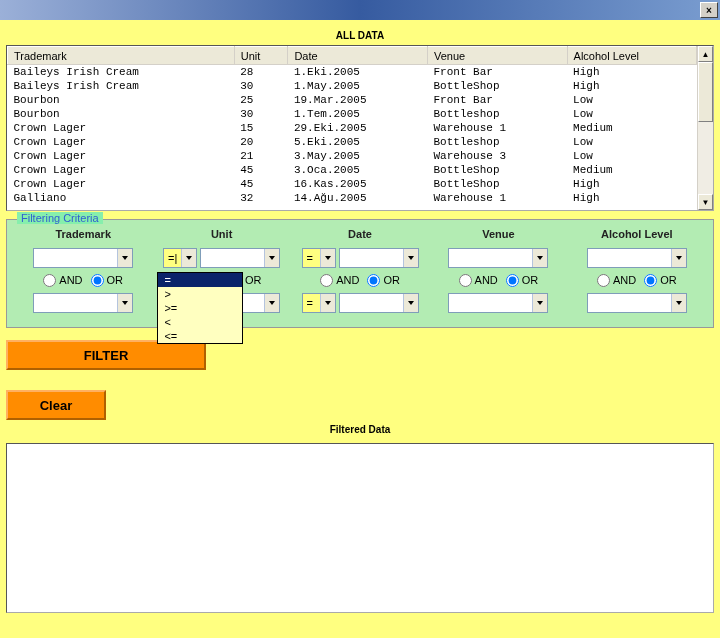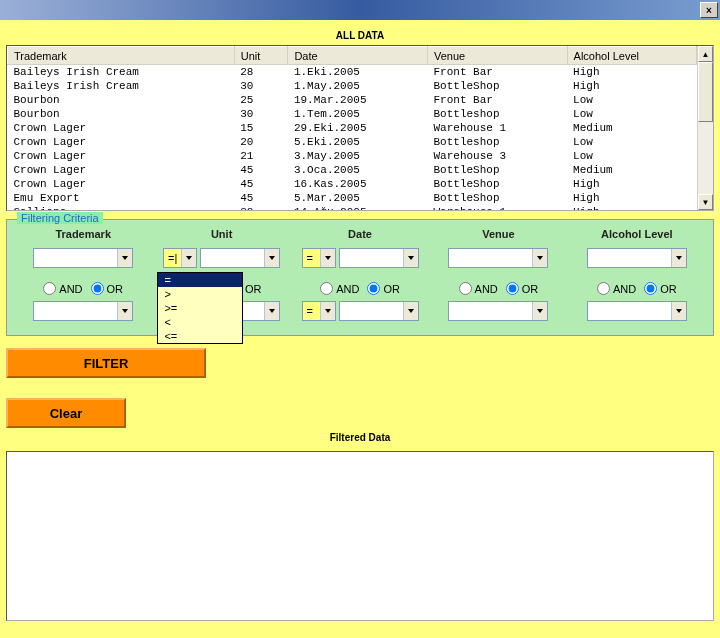--- a/index.html
+++ b/index.html
@@ -27,30 +27,30 @@
 .filter-col-label { font-weight: bold; color: #222; margin-bottom: 2px; }
 .filter-row { display: flex; gap: 3px; width: 100%; justify-content: center; }
 .combo { height: 20px; background: #fff; border: 1px solid #7f9db9; display: flex; align-items: center; position: relative; }
 .combo-wide { width: 100px; }
 .combo-narrow { width: 34px; background: #ffff80; }
 .combo-val { flex: 1; padding: 0 4px; font-size: 11px; overflow: hidden; }
 .combo-narrow .combo-val { background: #ffff80; }
 .combo-btn { width: 15px; height: 100%; background: #ece9d8; border-left: 1px solid #b4c4de; display: flex; align-items: center; justify-content: center; cursor: pointer; }
 .combo-btn::after { content: ''; width: 0; height: 0; border-left: 3px solid transparent; border-right: 3px solid transparent; border-top: 4px solid #000; }
 .radio-row { display: flex; gap: 8px; justify-content: center; align-items: center; }
-.radio-row label { display: flex; align-items: center; gap: 3px; font-size: 11px; cursor: pointer; margin-top: 8px; }
+.radio-row label { display: flex; gap: 3px; font-size: 11px; cursor: pointer; }
 .radio-row input { margin: 0; cursor: pointer; }
 
 .dropdown-open { position: absolute; top: 44px; left: 2px; width: 86px; background: #ffffc0; border: 1px solid #000; z-index: 10; }
 .dropdown-open div { padding: 1px 6px; font-size: 11px; cursor: pointer; }
 .dropdown-open div.sel { background: #0a246a; color: #fff; }
 
 .btn-row { display: flex; gap: 20px; justify-content: center; margin-top: 12px; flex-direction: column; }
 .big-btn { width: 200px; height: 30px; background: #ff8c00; color: #000; font-weight: bold; font-size: 13px; border: 2px solid #b06000; border-top-color: #ffb060; border-left-color: #ffb060; cursor: pointer; }
-.btn-clear { width: 120px; }
+.btn-clear { width: 100px; }
 
 .filtered-box { background: #fff; border: 1px inset #aaa; height: 170px; margin-top: 4px; }
 
 .combo-col-with-op .combo-wide { width: 80px; }
 </style>
 </head>
 <body>
 
 <div class="window">
   <div class="titlebar">
@@ -133,27 +133,20 @@
                   <td>Medium</td>
                 </tr>
                 <tr>
                   <td>Crown Lager</td>
                   <td>45</td>
                   <td>16.Kas.2005</td>
                   <td>BottleShop</td>
                   <td>High</td>
                 </tr>
                 <tr>
-                  <td>Emu Export</td>
-                  <td>45</td>
-                  <td>5.Mar.2005</td>
-                  <td>BottleShop</td>
-                  <td>High</td>
-                </tr>
-                <tr>
                   <td>Galliano</td>
                   <td>32</td>
                   <td>14.Ağu.2005</td>
                   <td>Warehouse 1</td>
                   <td>High</td>
                 </tr>
               </tbody>
           </table>
         </div>
         <div class="vscroll">

